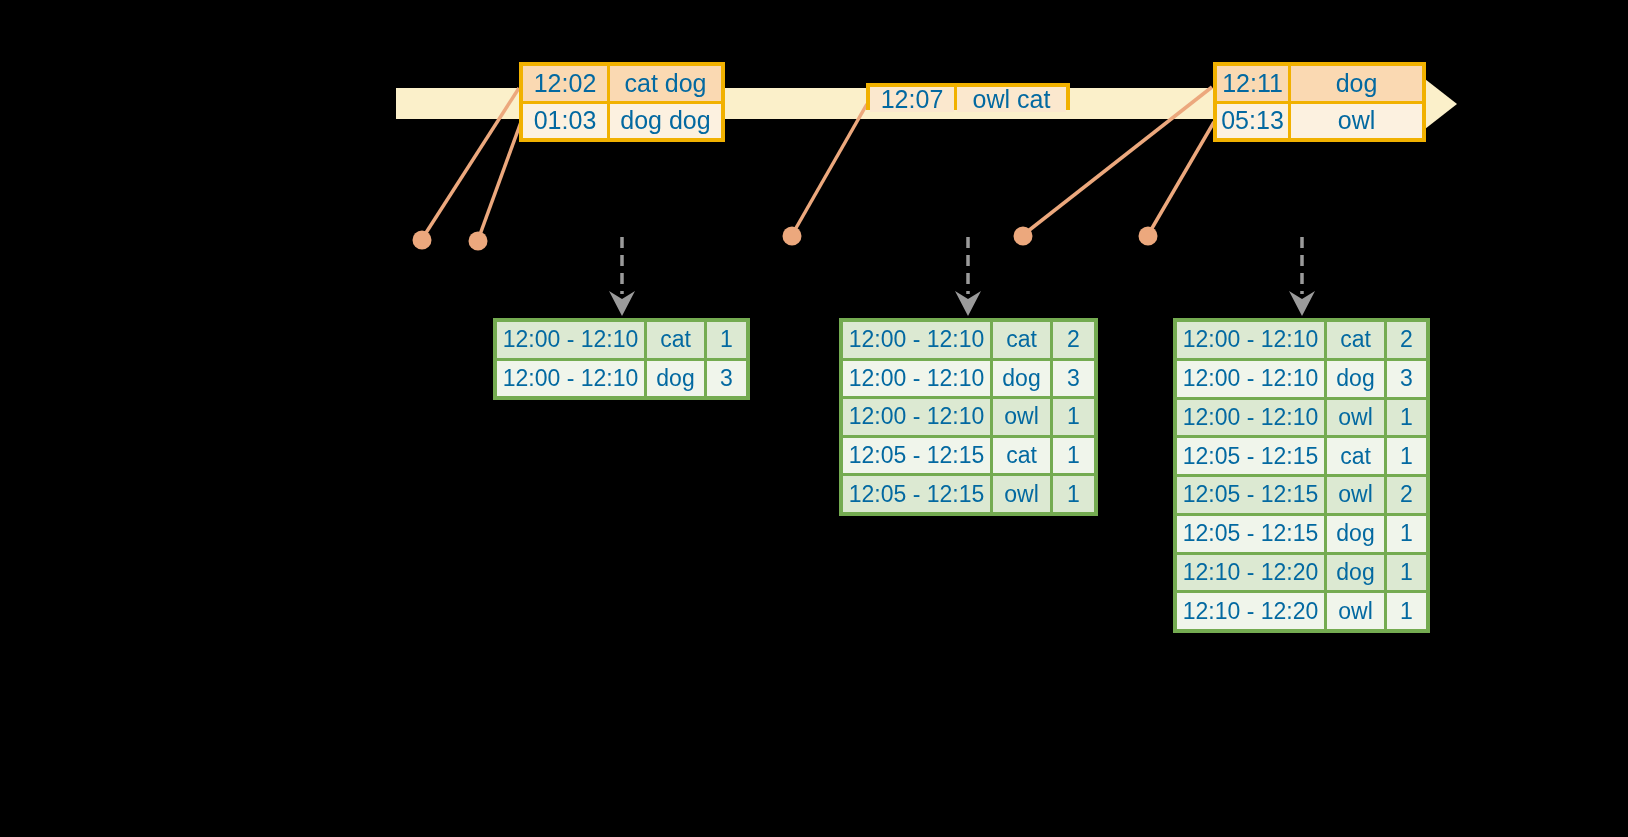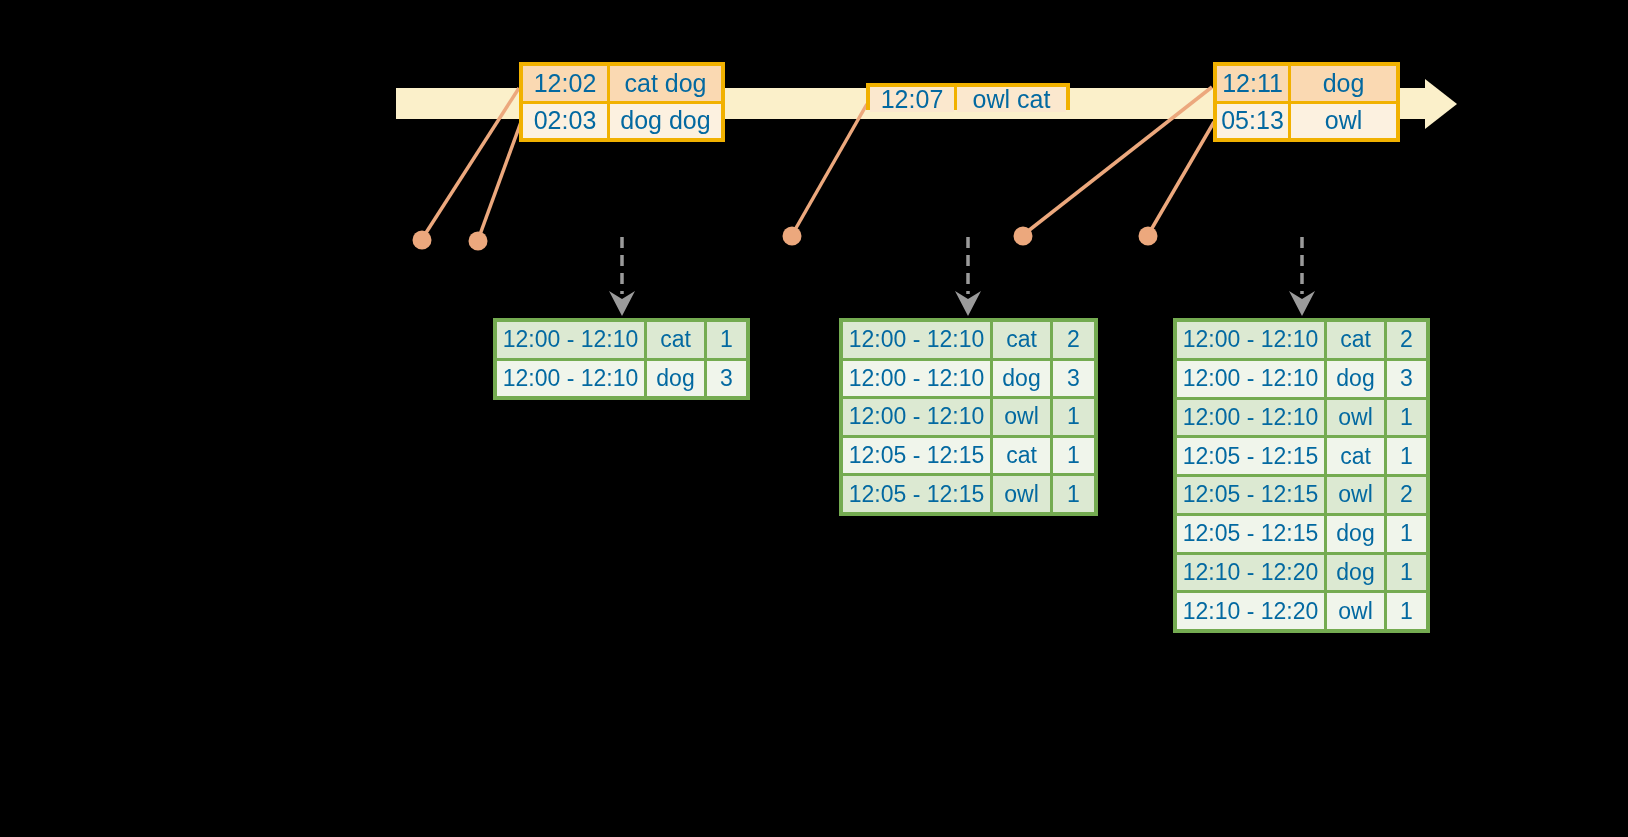--- a/index.html
+++ b/index.html
@@ -18,21 +18,21 @@
   .dash { stroke:#9B9B9B; stroke-width:3.5; stroke-dasharray:11 7; }
   .head { fill:#9B9B9B; }
   
   .etable { position:absolute; display:grid; gap:3px; background:#F1B100; border:4px solid #F1B100; box-sizing:border-box; }
   .etable .cell { display:flex; align-items:center; justify-content:center; font-size:25px; line-height:1; }
   .er-dark   { background:#FAD9B2; }
   .er-light  { background:#FCF1E0; }
   .er-single { background:#FBE8CE; }
   #et0 { left:519px;  top:62px; width:206px; height:80px; grid-template-columns:84px 1fr; grid-template-rows:1fr 1fr; }
   #et1 { left:866px;  top:83px; width:204px; height:27px; grid-template-columns:84px 1fr; grid-template-rows:1fr; }
-  #et2 { left:1213px; top:62px; width:187px; height:80px; grid-template-columns:71px 1fr; grid-template-rows:1fr 1fr; }
+  #et2 { left:1213px; top:62px; width:213px; height:80px; grid-template-columns:71px 1fr; grid-template-rows:1fr 1fr; }
   
   .gtable { position:absolute; display:grid; gap:3px; background:#74AB51; border:4px solid #74AB51;
             box-sizing:border-box; grid-template-columns:147px 57px 1fr; }
   .gtable .cell { display:flex; align-items:center; justify-content:center; font-size:23px; line-height:1; }
   .gr-dark  { background:#DCE9D2; }
   .gr-light { background:#F0F5EB; }
   #gt0 { left:493px;  top:318px; width:257px; height:82px;  grid-template-rows:repeat(2,1fr); }
   #gt1 { left:839px;  top:318px; width:259px; height:198px; grid-template-rows:repeat(5,1fr); }
   #gt2 { left:1173px; top:318px; width:257px; height:315px; grid-template-rows:repeat(8,1fr); }
 </style>
@@ -61,21 +61,21 @@
     <path class="head" d="M609 291 L622 316 L635 291 L622 299 Z"></path>
     <line class="dash" x1="968" y1="237" x2="968" y2="294"></line>
     <path class="head" d="M955 291 L968 316 L981 291 L968 299 Z"></path>
     <line class="dash" x1="1302" y1="237" x2="1302" y2="294"></line>
     <path class="head" d="M1289 291 L1302 316 L1315 291 L1302 299 Z"></path>
   </svg>
 
   <div class="etable" id="et0">
     <div class="cell er-dark">12:02</div>
     <div class="cell er-dark">cat dog</div>
-    <div class="cell er-light">02:03</div>
+    <div class="cell er-light">01:03</div>
     <div class="cell er-light">dog dog</div>
   </div>
 
   <div class="etable" id="et1">
     <div class="cell er-single">12:07</div>
     <div class="cell er-single">owl cat</div>
   </div>
 
   <div class="etable" id="et2">
     <div class="cell er-dark">12:11</div>

